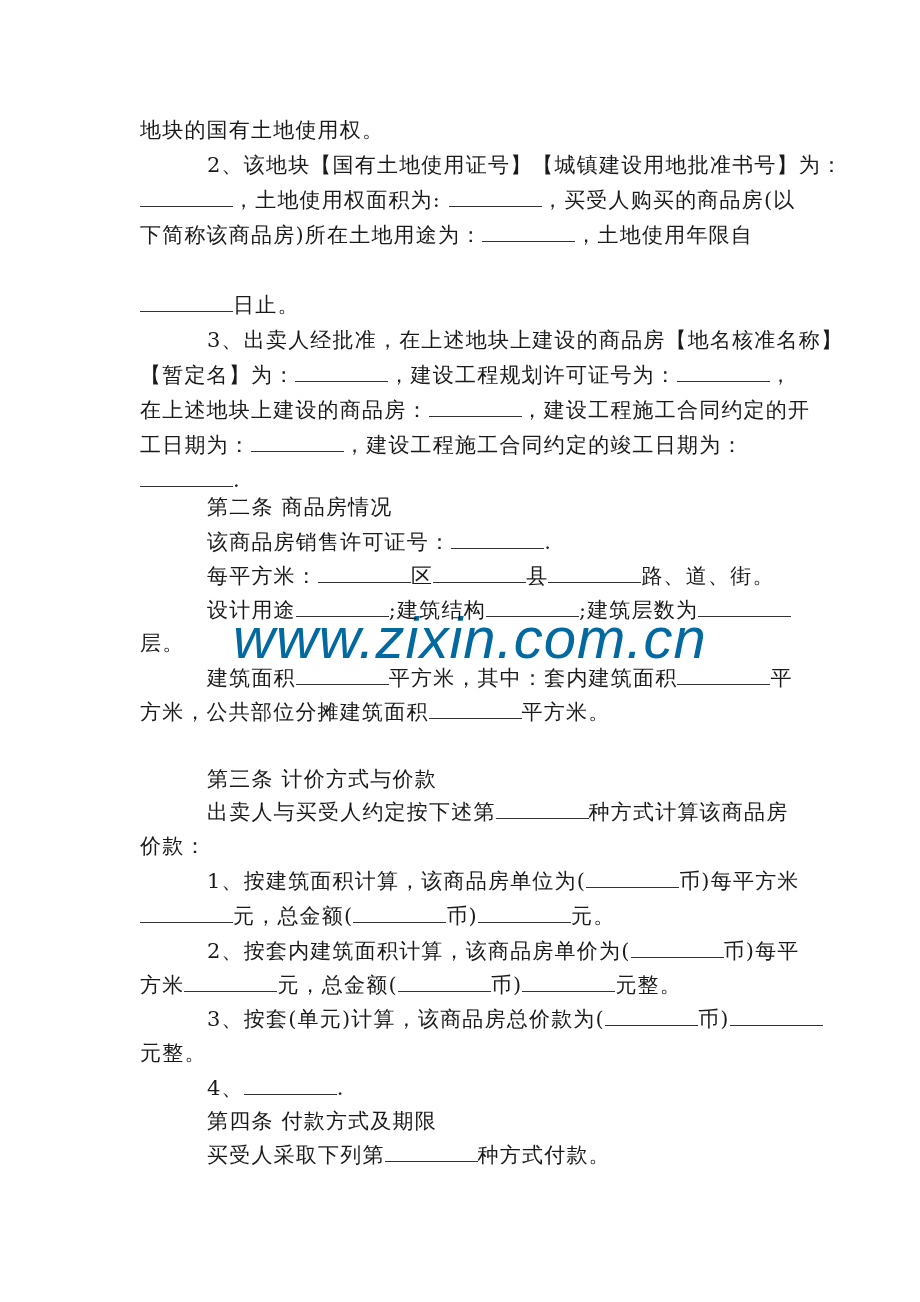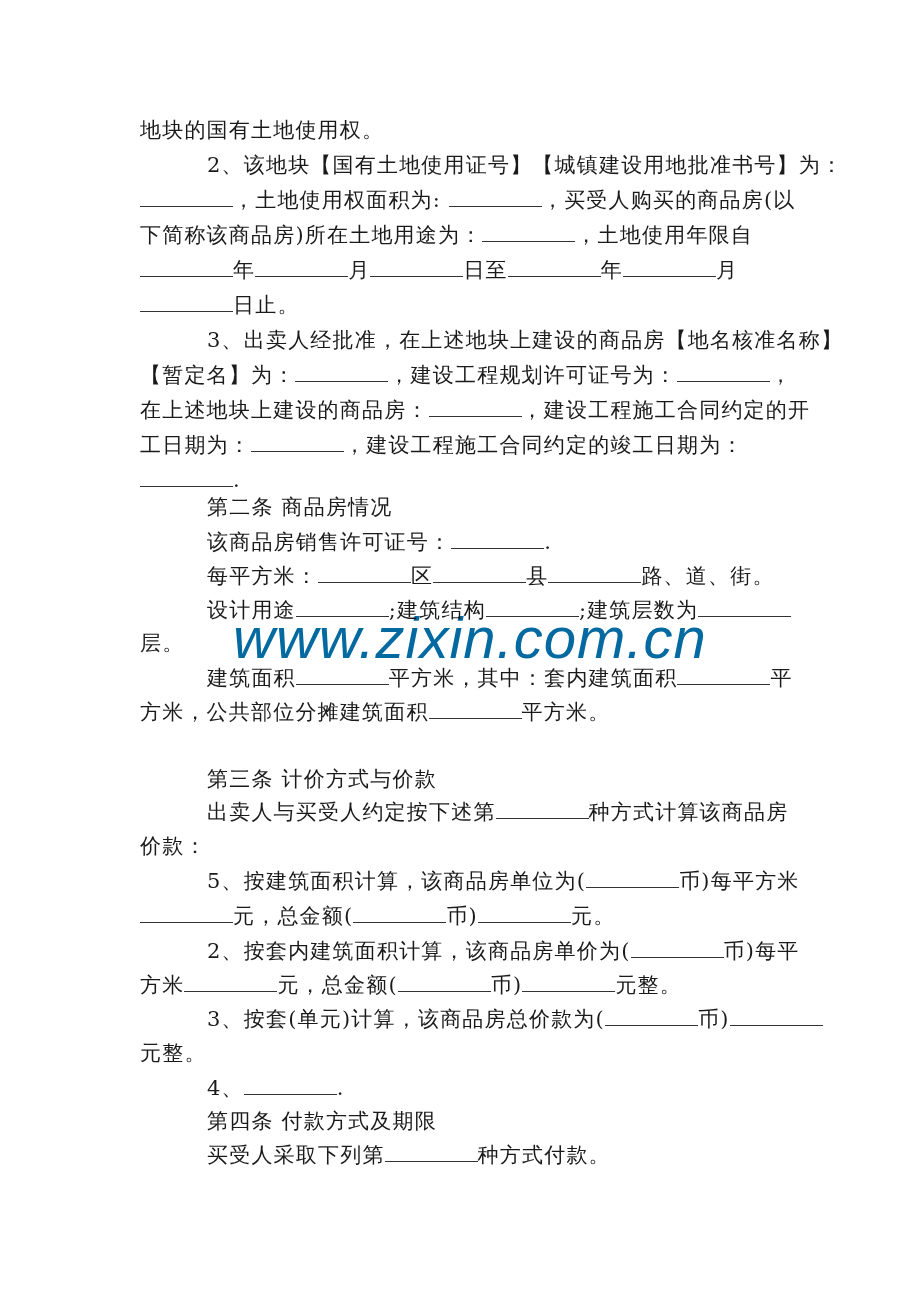--- a/index.html
+++ b/index.html
@@ -30,23 +30,20 @@
   </div>
 
   <div class="line" style="top:187px">
     <span class="blank b93"></span><span>，土地使用权面积为: </span><span class="blank b93"></span><span>，买受人购买的商品房(以</span>
   </div>
 
   <div class="line" style="top:222px">
     <span>下简称该商品房)所在土地用途为：</span><span class="blank b93"></span><span>，土地使用年限自</span>
   </div>
 
-  <div class="line" style="top:257px">
-    <span class="blank b93"></span><span>年</span><span class="blank b93"></span><span>月</span><span class="blank b93"></span><span>日至</span><span class="blank b93"></span><span>年</span><span class="blank b93"></span><span>月</span>
-  </div>
 
   <div class="line" style="top:292px">
     <span class="blank b93"></span><span>日止。</span>
   </div>
 
   <div class="line indent" style="top:327px">
     <span>3、出卖人经批准，在上述地块上建设的商品房【地名核准名称】</span>
   </div>
 
   <div class="line" style="top:362px">
@@ -100,21 +97,21 @@
 
   <div class="line indent" style="top:766px">
     <span>第三条 计价方式与价款</span>
   </div>
 
   <div class="line" style="top:833px">
     <span>价款：</span>
   </div>
 
   <div class="line indent" style="top:868px">
-    <span>5、按建筑面积计算，该商品房单位为(</span><span class="blank b93"></span><span>币)每平方米</span>
+    <span>1、按建筑面积计算，该商品房单位为(</span><span class="blank b93"></span><span>币)每平方米</span>
   </div>
 
   <div class="line" style="top:903px">
     <span class="blank b93"></span><span>元，总金额(</span><span class="blank b93"></span><span>币)</span><span class="blank b93"></span><span>元。</span>
   </div>
 
   <div class="line indent" style="top:938px">
     <span>2、按套内建筑面积计算，该商品房单价为(</span><span class="blank b93"></span><span>币)每平</span>
   </div>
 

